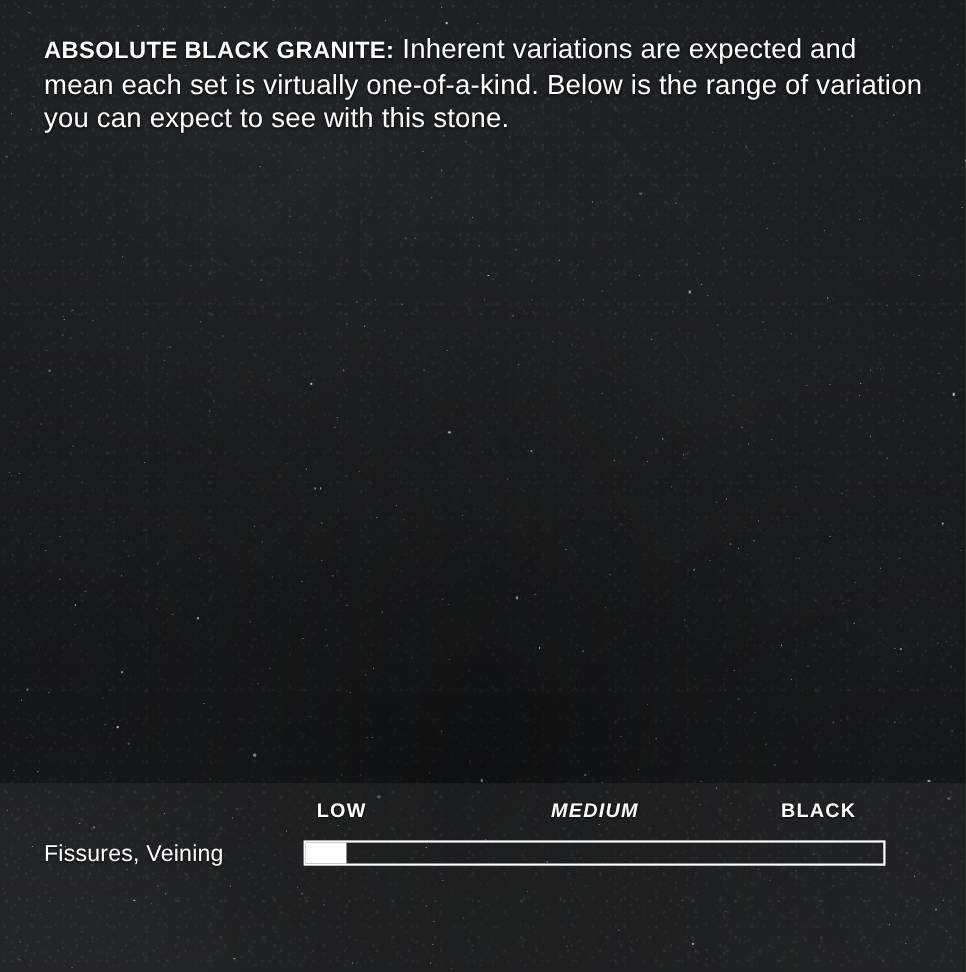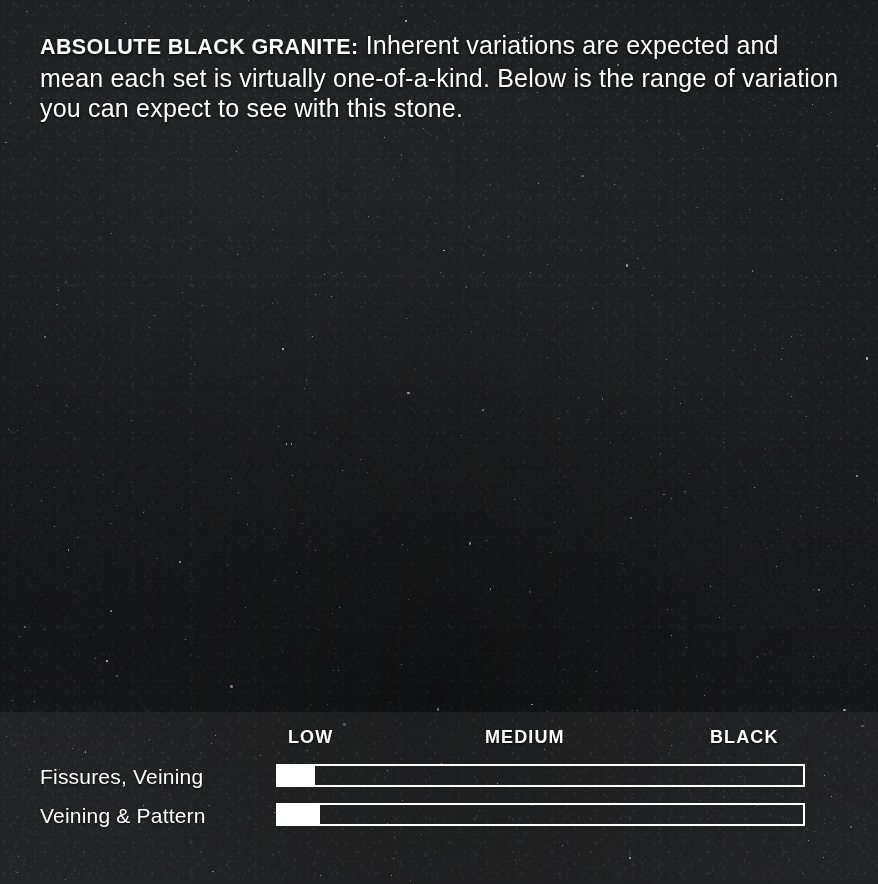--- a/index.html
+++ b/index.html
@@ -129,21 +129,21 @@
   .scale-header span {
     position: absolute;
     color: #ffffff;
     font-size: 18px;
     font-weight: bold;
     letter-spacing: 1.1px;
     text-shadow: 0 1px 2px rgba(0,0,0,0.8);
     white-space: nowrap;
   }
   .sh-low { left: 288px; }
-  .sh-med { left: 485px; }
+  .sh-med { left: 501px; font-style: italic; }
   .sh-high { left: 710px; }
 
   .rows {
     position: absolute;
     top: 48px;
     left: 0;
     right: 0;
   }
   .row {
     position: relative;
@@ -624,23 +624,17 @@
 
     <div class="rows">
 
       <div class="row">
         <div class="row-label">Fissures, Veining</div>
         <div class="bar-track">
           <div class="bar-fill" style="width: 7%;"></div>
         </div>
       </div>
 
-      <div class="row">
-        <div class="row-label">Veining &amp; Pattern</div>
-        <div class="bar-track">
-          <div class="bar-fill" style="width: 8%;"></div>
-        </div>
-      </div>
 
 
     </div>
   </div>
 </div>
 
 </body></html>

